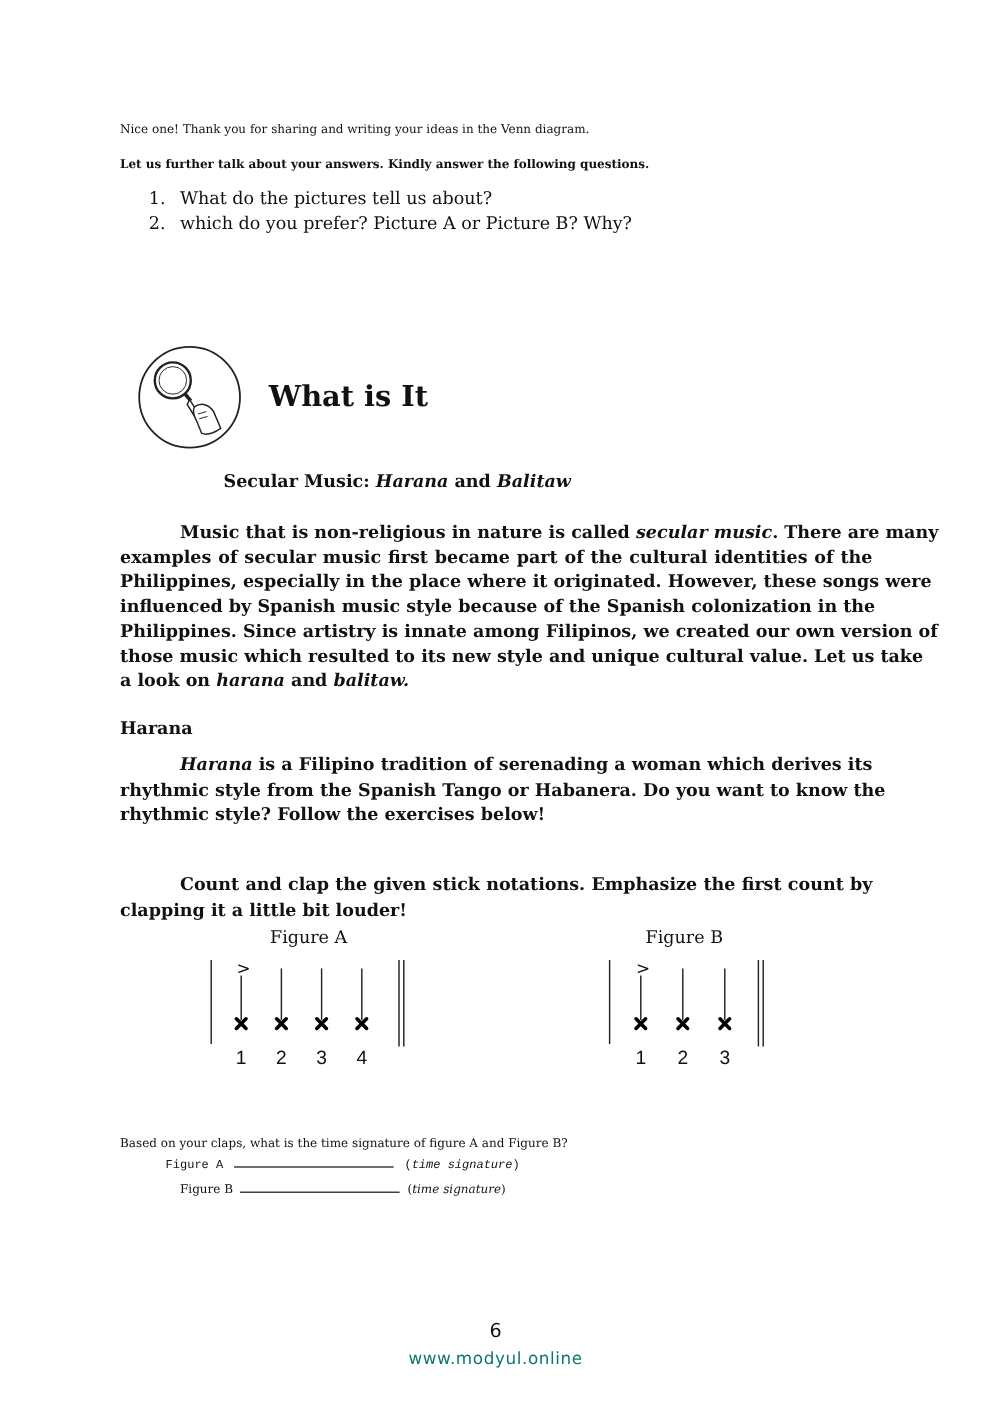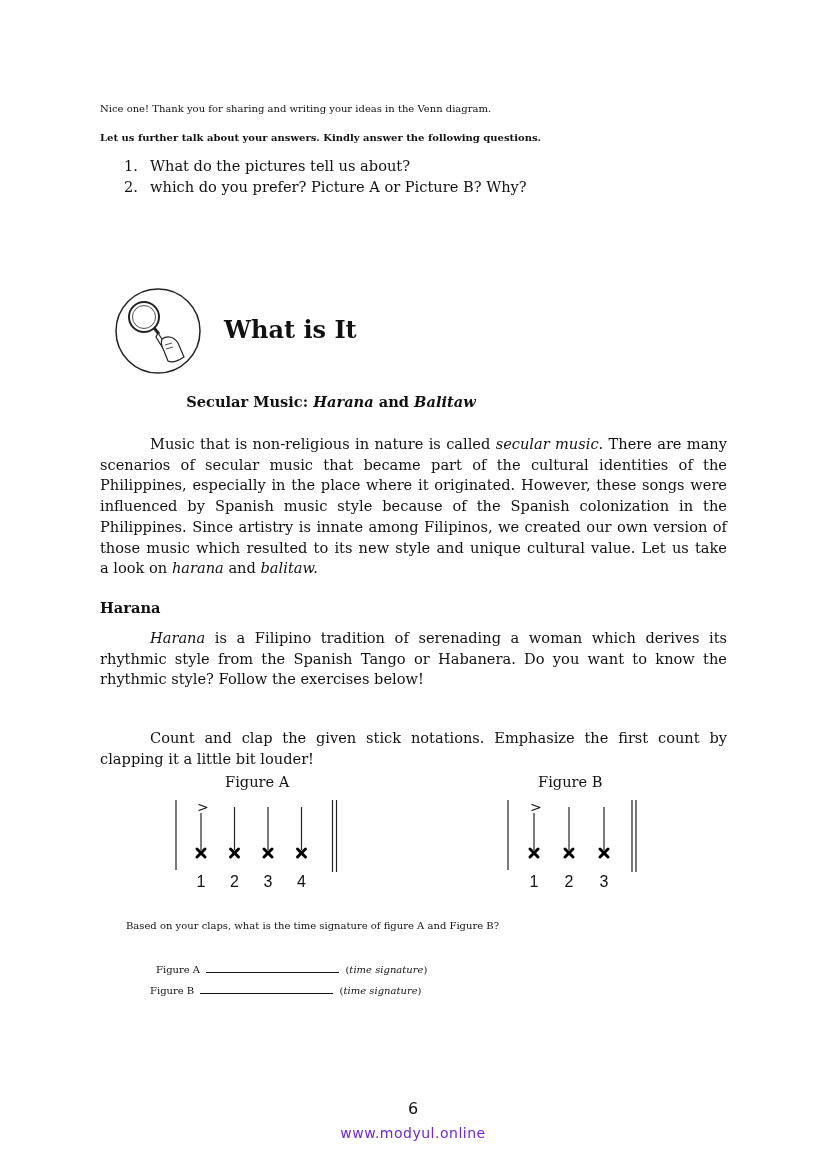--- a/index.html
+++ b/index.html
@@ -1,34 +1,34 @@
 <!DOCTYPE html>
 <html><head>
   <meta charset="utf-8">
   <style>
     html, body { margin: 0; padding: 0; background: #ffffff; }
     body { width: 826px; height: 1169px; position: relative; overflow: hidden; color: #111; font-family: "DejaVu Serif", serif; }
     .page { position: absolute; left: 0; top: 0; width: 826px; height: 1169px; }
     .t { position: absolute; font-size: 10px; line-height: 20.7px; white-space: nowrap; }
     .para { position: absolute; left: 100px; width: 627px; font-size: 14.6px; line-height: 20.7px; text-align: justify; }
-    .para .line { display: block; text-align: justify; text-align-last: justify; white-space: nowrap; }
+    .para .line { display: block; text-align: justify; text-align-last: justify; white-space: nowrap; font-weight: bold; }
     .para .line.last { text-align-last: left; }
     .indent { padding-left: 50px; }
     ol.questions { position: absolute; left: 100px; top: 156px; width: 600px; margin: 0; padding: 0; list-style: none; font-size: 14.6px; line-height: 20.7px; }
     ol.questions li { position: relative; padding-left: 50px; }
     ol.questions li .num { position: absolute; left: 24px; }
     .icon-circle { position: absolute; left: 112px; top: 287px; width: 92px; height: 88px; }
     .what-title { position: absolute; left: 224px; top: 315px; font-family: "DejaVu Serif", serif; font-weight: bold; font-size: 24px; }
     .sec-title { position: absolute; left: 0; width: 662px; top: 393px; text-align: center; font-weight: bold; font-size: 14.6px; }
     .harana-h { position: absolute; left: 100px; top: 599px; font-weight: bold; font-size: 14.6px; }
     .fig-label { position: absolute; font-size: 14.6px; }
     svg.notation { position: absolute; overflow: visible; }
     .blank { display: inline-block; width: 133px; border-bottom: 1px solid #111; height: 14px; vertical-align: baseline; margin: 0 3px; }
     .page-number { position: absolute; left: 0; width: 826px; top: 1099px; text-align: center; font-size: 16px; font-family: "DejaVu Sans", sans-serif; }
-    .watermark { position: absolute; left: 0; width: 826px; top: 1125px; text-align: center; font-size: 14px; color: #6d28d9; font-family: "DejaVu Sans", sans-serif; letter-spacing: 0.5px; }
+    .watermark { position: absolute; left: 0; width: 826px; top: 1125px; text-align: center; font-size: 14px; color: #0f766e; font-family: "DejaVu Sans", sans-serif; letter-spacing: 0.5px; }
   </style>
 </head>
 <body>
 
 <div class="page">
 
   <div class="t" style="left:100px; top:99px;">Nice one! Thank you for sharing and writing your ideas in the Venn diagram.</div>
   <div class="t" style="left:100px; top:128px;font-weight:bold;">Let us further talk about your answers.  Kindly answer the following questions.</div>
 
   <ol class="questions">
@@ -50,21 +50,21 @@
     <path d="M46 46 L55 60 L52 63 L44 50 Z" fill="#fff" stroke="#222" stroke-width="1.2"></path>
     <path d="M50 52 C56 48, 62 50, 66 56 L72 70 C66 74, 60 76, 56 74 L52 64 C50 60, 48 56, 50 52 Z" fill="#fff" stroke="#222" stroke-width="1.2"></path>
     <path d="M53 58 L60 56 M54 62 L61 60" stroke="#222" stroke-width="0.8" fill="none"></path>
   </svg>
   <div class="what-title">What is It</div>
 
   <div class="sec-title"><span>Secular Music: </span><i>Harana</i><span> and </span><i>Balitaw</i></div>
 
   <div class="para" style="top:434px;">
     <span class="line indent"><span>Music that is non-religious in nature is called </span><i>secular music</i><span>.  There are many</span></span>
-    <span class="line">scenarios of secular music that became part of the cultural identities of the</span>
+    <span class="line">examples of secular music first became part of the cultural identities of the</span>
     <span class="line">Philippines, especially in the place where it originated.  However, these songs were</span>
     <span class="line">influenced by Spanish music style because of the Spanish colonization in the</span>
     <span class="line">Philippines. Since artistry is innate among Filipinos, we created our own version of</span>
     <span class="line">those music which resulted to its new style and unique cultural value.  Let us take</span>
     <span class="line last"><span>a look on </span><i>harana</i><span> and </span><i>balitaw.</i></span>
   </div>
 
   <div class="harana-h">Harana</div>
 
   <div class="para" style="top:628px;">
@@ -129,23 +129,23 @@
       <line x1="101" y1="12" x2="101" y2="55" stroke="#222" stroke-width="1.2"></line>
       <g>
         <line x1="97" y1="54" x2="105" y2="62" stroke="#000" stroke-width="3" stroke-linecap="round"></line>
         <line x1="105" y1="54" x2="97" y2="62" stroke="#000" stroke-width="3" stroke-linecap="round"></line>
       </g>
       <text x="101" y="92" font-size="16" text-anchor="middle" font-family="Liberation Sans, sans-serif" fill="#111">3</text>
       <line x1="129" y1="5" x2="129" y2="77" stroke="#222" stroke-width="1.2"></line>
       <line x1="133" y1="5" x2="133" y2="77" stroke="#222" stroke-width="1.2"></line>
     </svg>
 
-  <div class="t" style="left:100px; top:916px;margin-left:26px;">Based on your claps, what is the time signature of figure A and Figure B?</div>
+  <div class="t" style="left:100px; top:944px;">Based on your claps, what is the time signature of figure A and Figure B?</div>
 
-  <div class="t" style="left:156px; top:958px;">
+  <div class="t" style="left:138px; top:958px;font-family:Liberation Mono, monospace;">
     <span>Figure A</span>
     <span class="blank"></span>
     (<i>time signature</i>)
   </div>
   <div class="t" style="left:150px; top:979px;">
     <span>Figure B</span>
     <span class="blank"></span>
     (<i>time signature</i>)
   </div>
 

